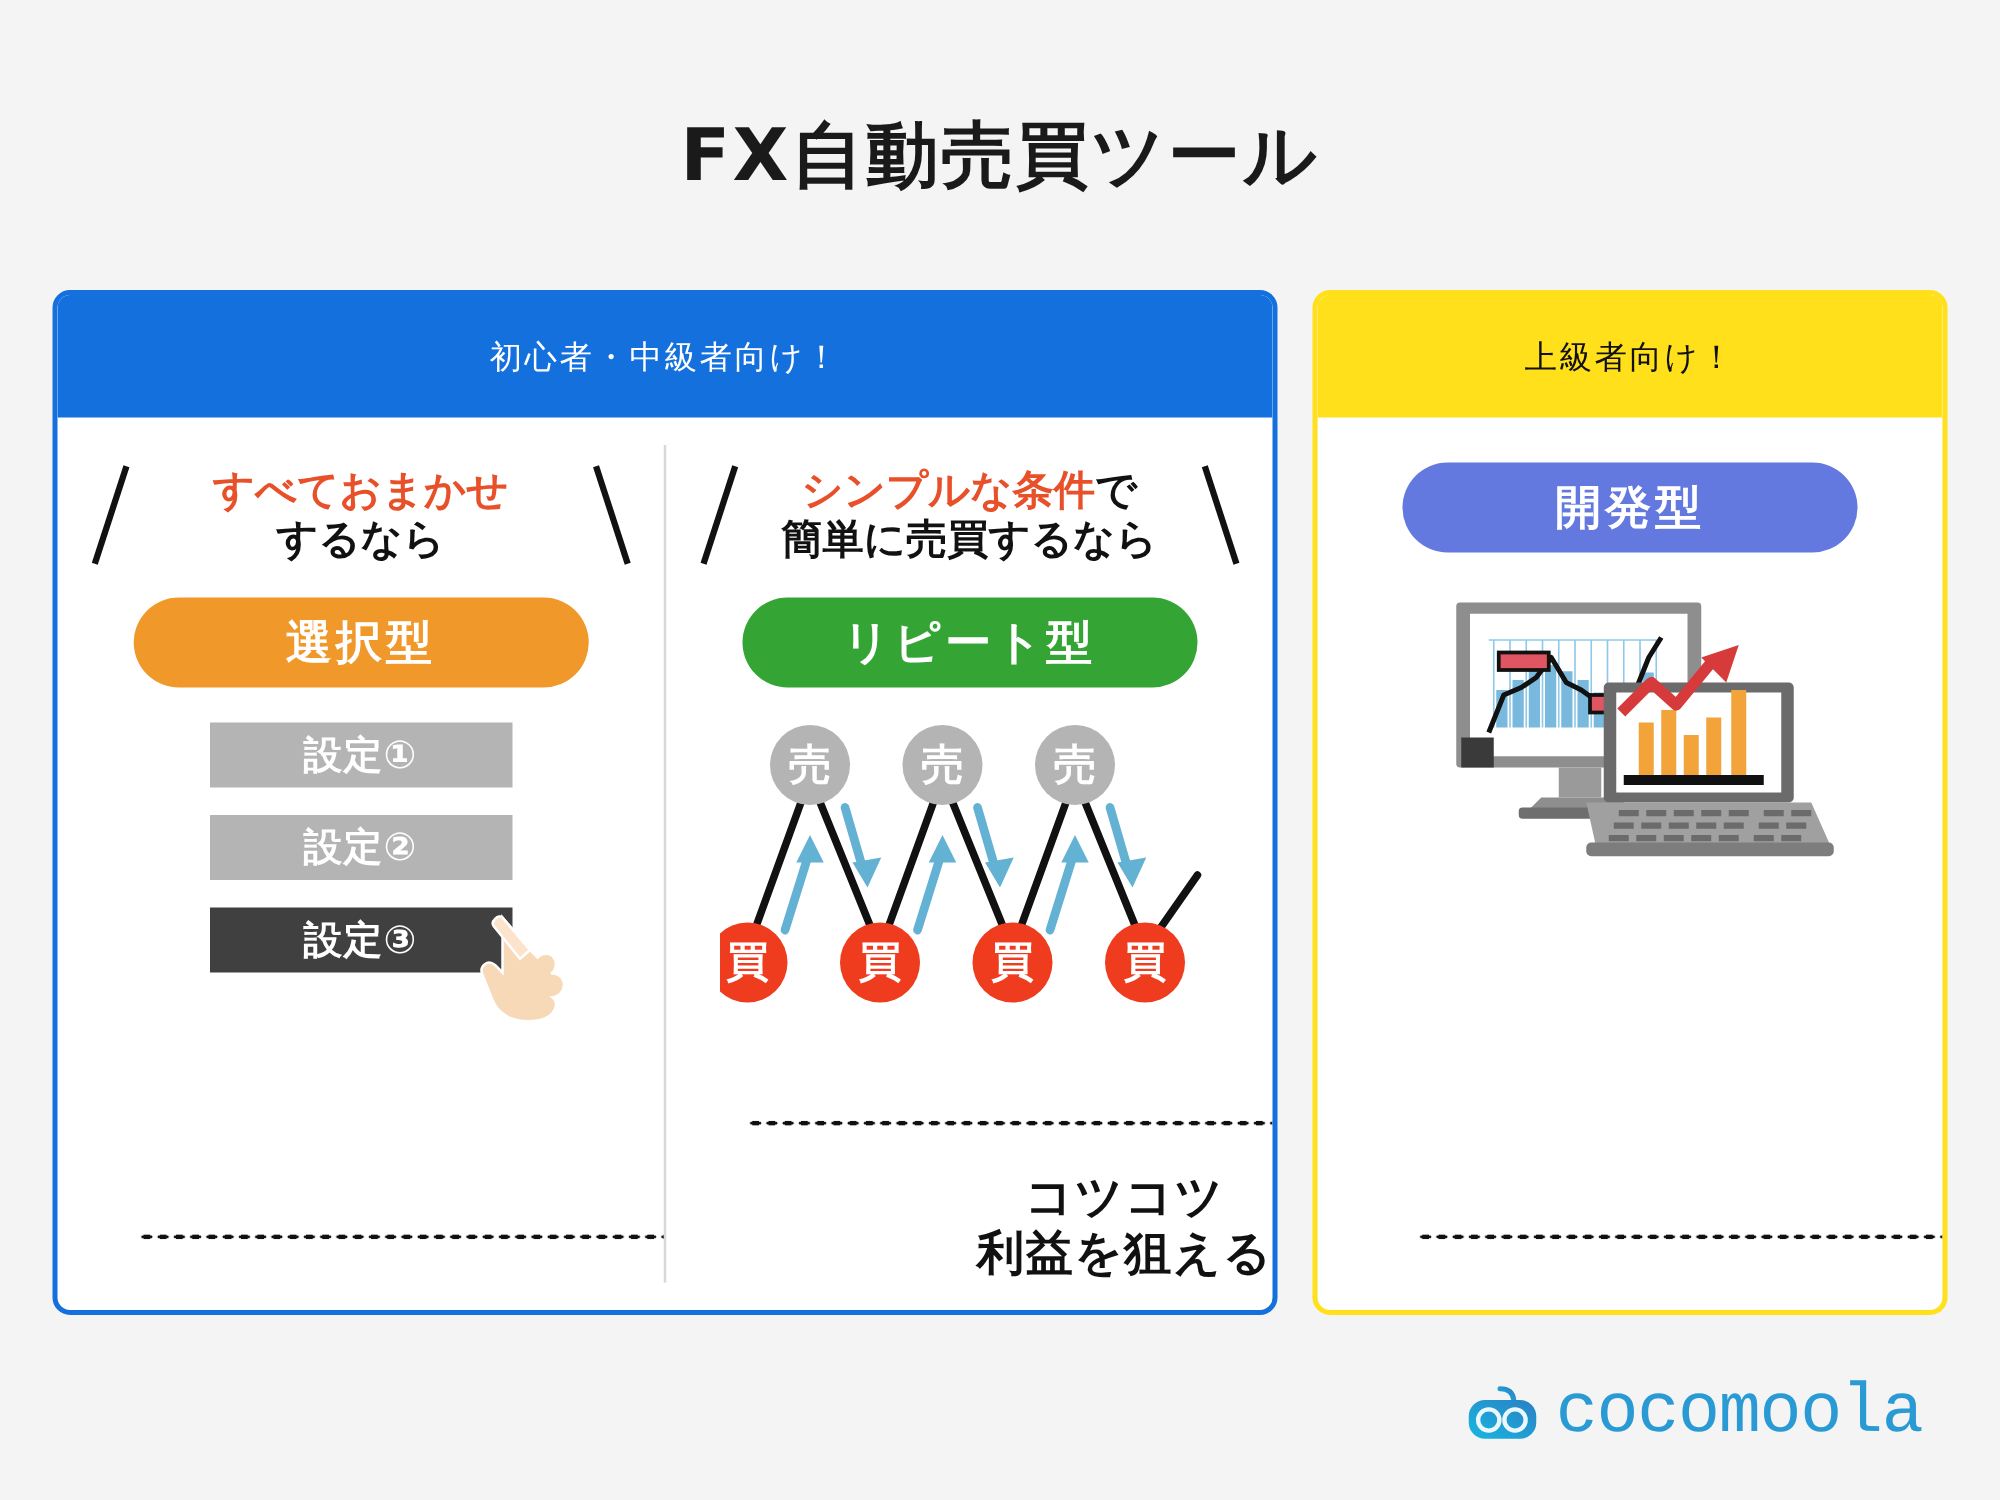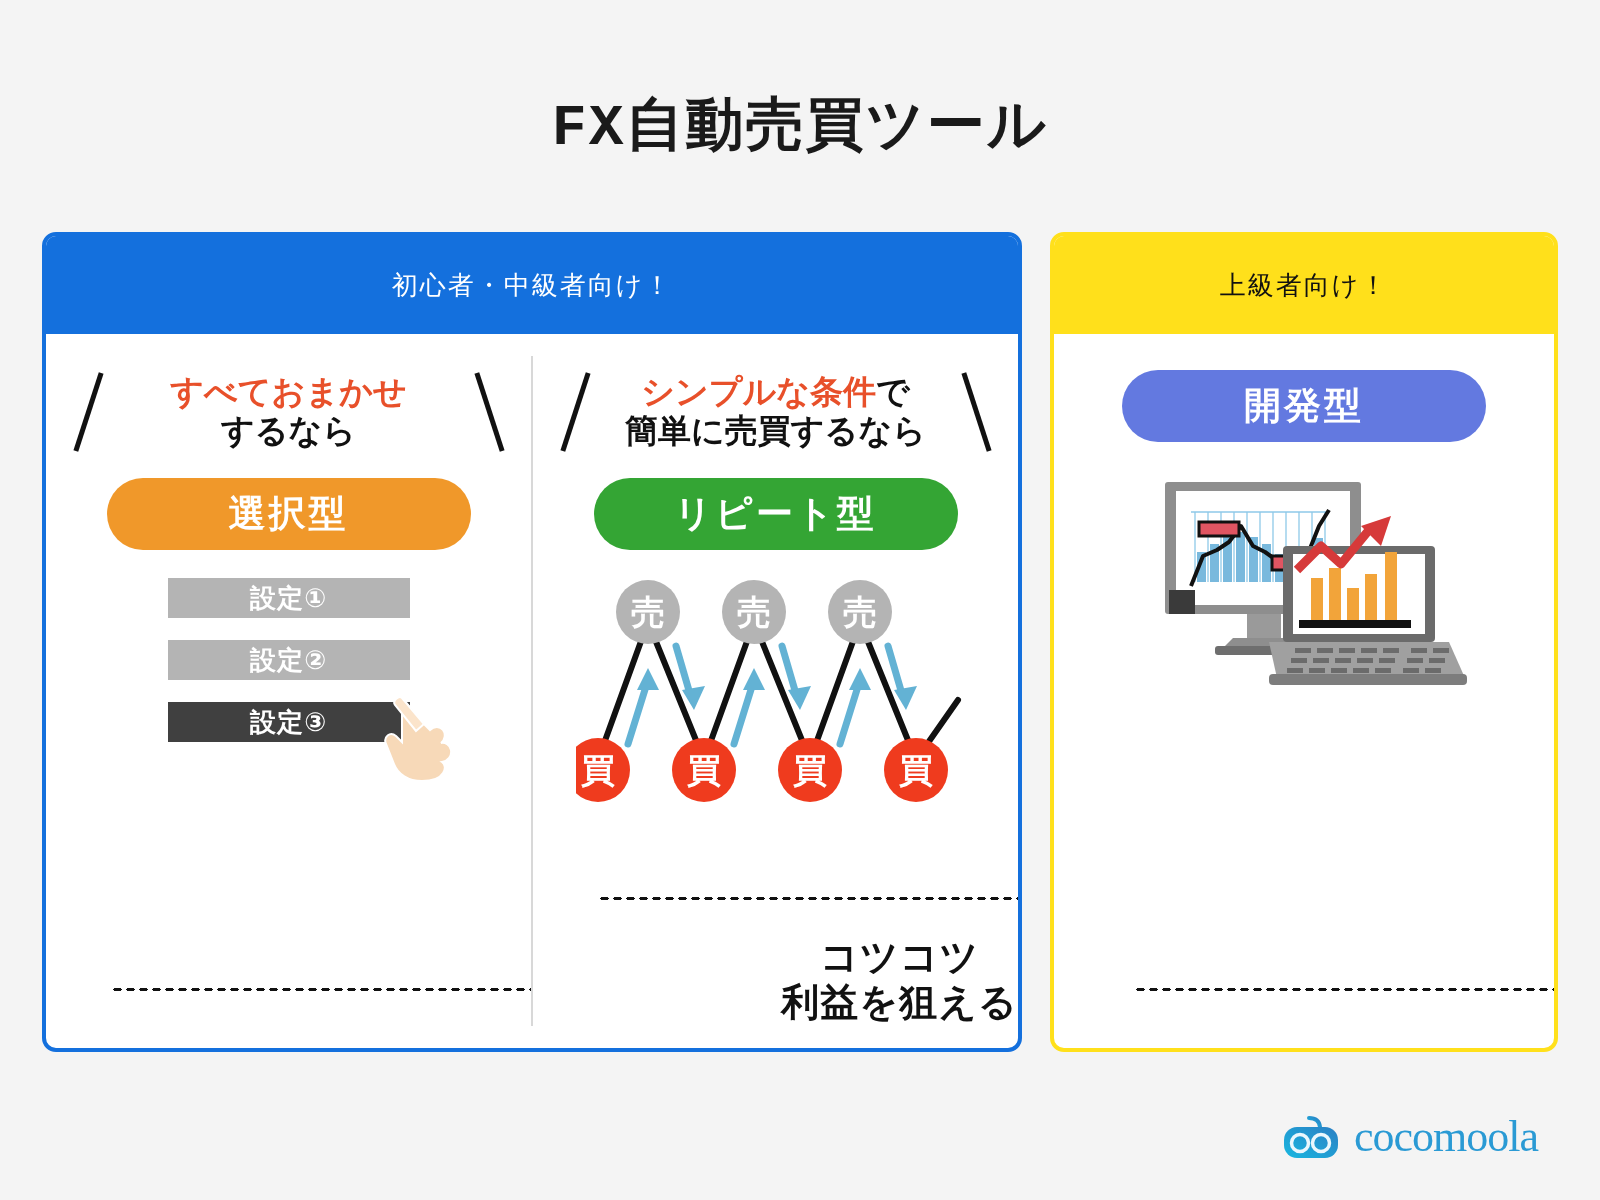--- a/index.html
+++ b/index.html
@@ -10,21 +10,20 @@
     position:relative;
     overflow:hidden;
   }
 
   
   .page-title{
     position:absolute; top:86px; left:0; width:1600px;
     text-align:center;
     font-size:58px; font-weight:bold; color:#1a1a1a;
     letter-spacing:2px;
-    font-family:Liberation Mono, monospace;
   }
 
   
   .cards{
     position:absolute; top:232px; left:42px;
     width:1516px; height:820px;
     display:flex; gap:28px;
   }
   .card{
     background:#ffffff;
@@ -82,23 +81,23 @@
   }
   .pill-orange{ background:#f0982a; }
   .pill-green{ background:#34a534; }
   .pill-blue{ background:#6379e0; }
 
   
   .settings{
     margin-top:28px; width:242px; position:relative;
   }
   .setting-row{
-    height:40px; margin-bottom:22px;
+    height:52px; margin-bottom:22px;
     display:flex; align-items:center; justify-content:center;
-    color:#fff; font-size:26px; font-weight:bold; letter-spacing:1px;
+    color:#fff; font-size:31px; font-weight:bold; letter-spacing:1px;
   }
   .setting-gray{ background:#b4b4b4; }
   .setting-red{ background:#404040; margin-bottom:0; }
   .hand{
     position:absolute; right:-52px; bottom:-46px;
     width:90px; height:104px;
   }
 
   
   .zigzag{ margin-top:22px; width:400px; height:232px; position:relative; }
@@ -120,22 +119,22 @@
     text-align:center; line-height:1.2;
     font-size:38px; font-weight:bold; color:#111; letter-spacing:1px;
   }
 
   
   .logo{
     position:absolute; right:62px; bottom:38px;
     display:flex; align-items:center; gap:14px;
   }
   .logo-text{
-    font-size:44px; color:#2a9ad4; letter-spacing:-1px;
-    font-family:Liberation Serif, serif;
+    font-size:56px; color:#2a9ad4; letter-spacing:-1px;
+    font-family:Liberation Mono, monospace;
     text-align:right;
   }
 </style>
 </head>
 <body>
 
 <div class="page-title">FX自動売買ツール</div>
 
 <div class="cards">
 

